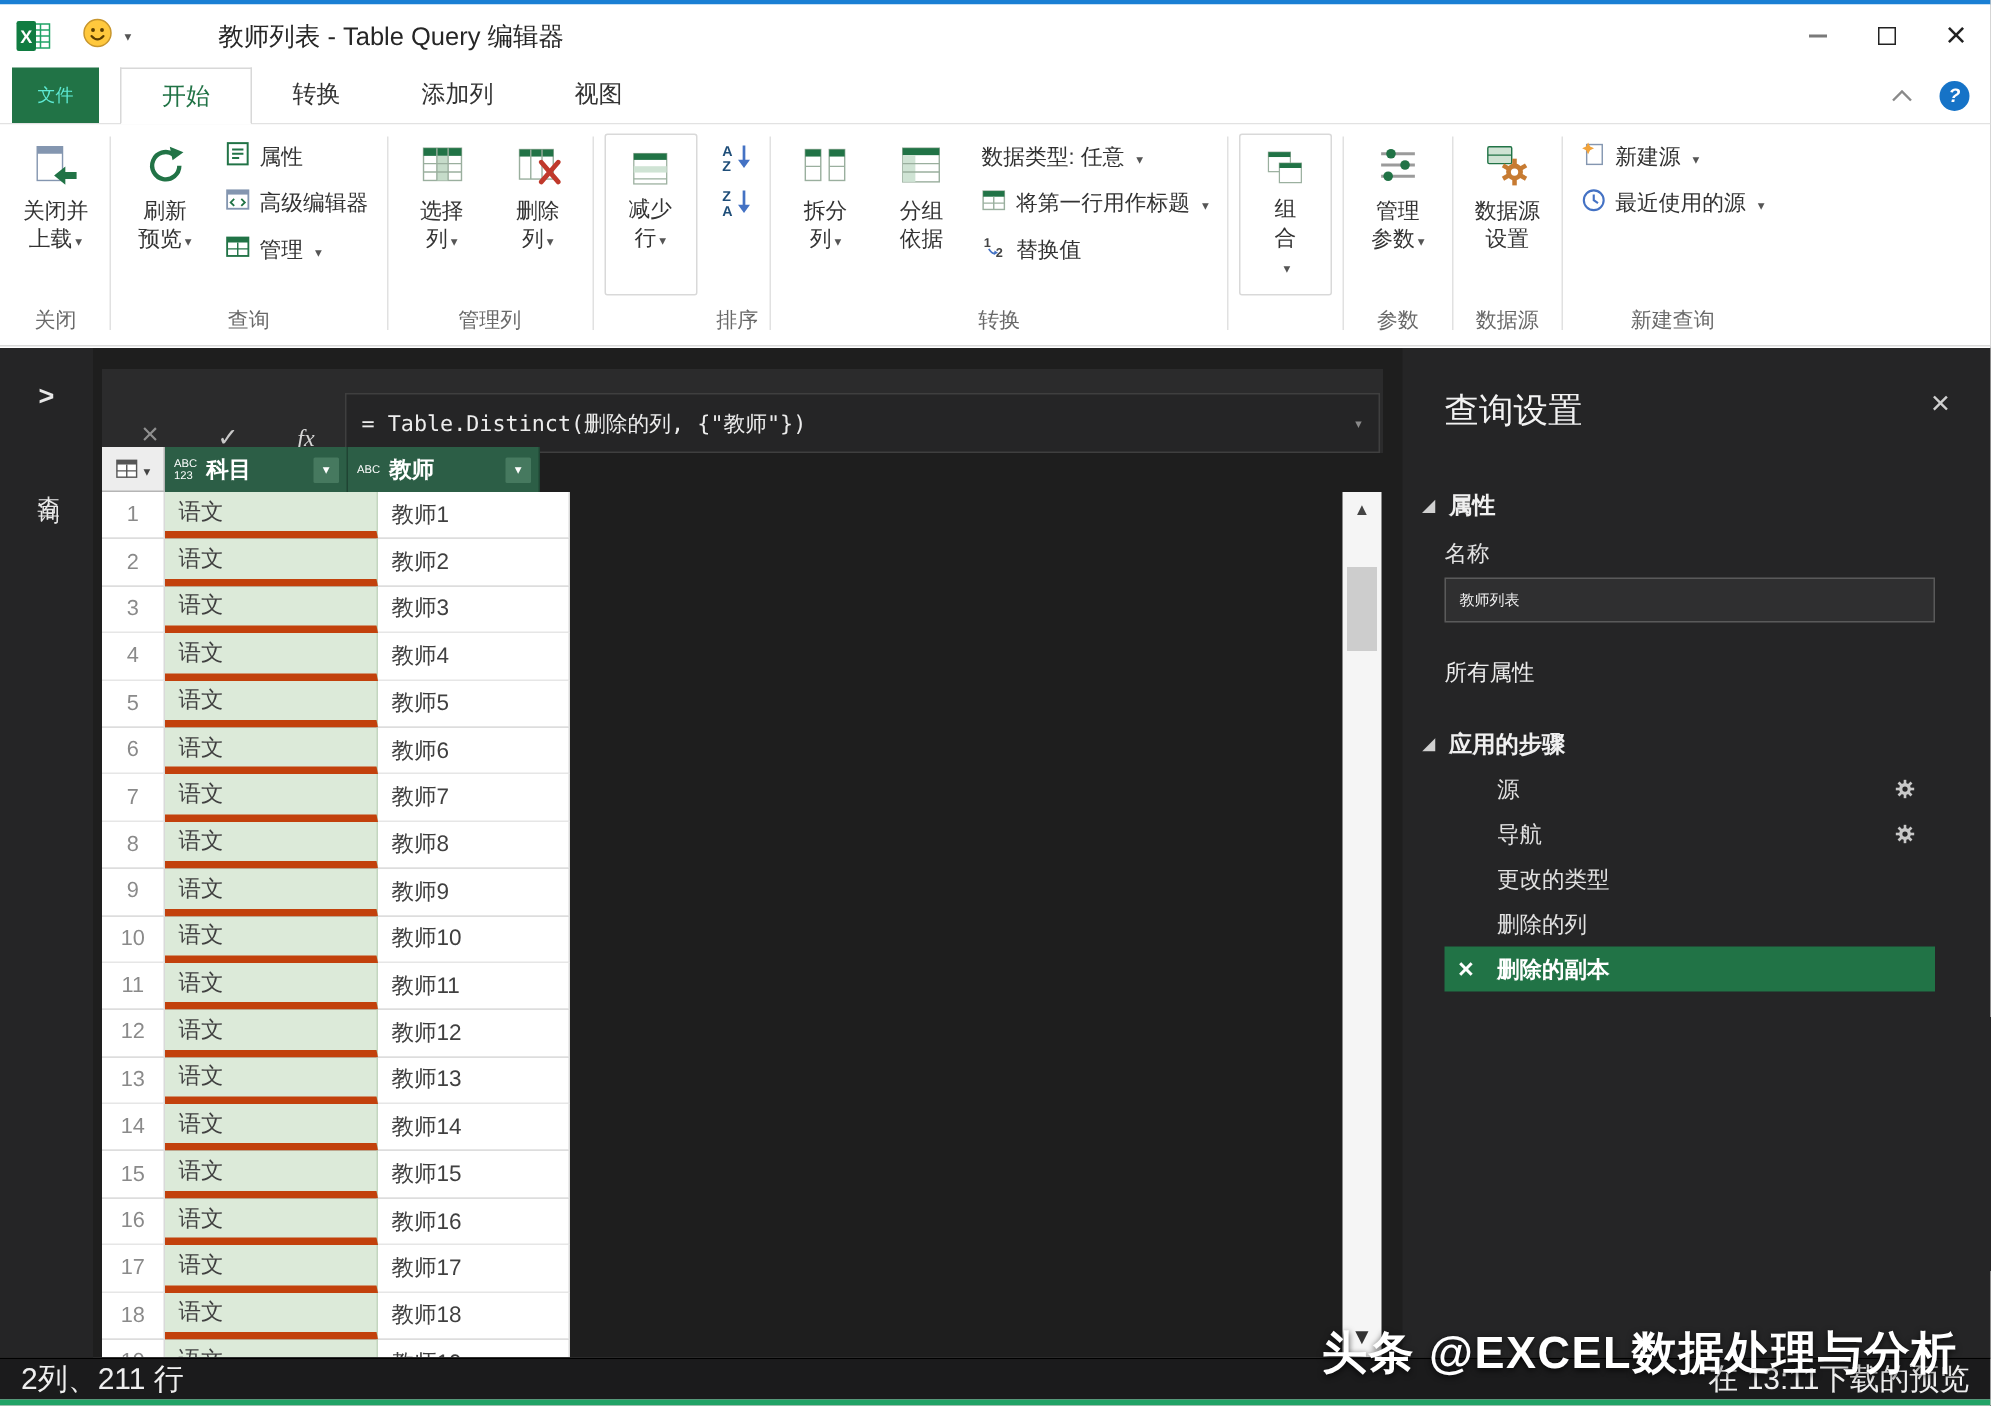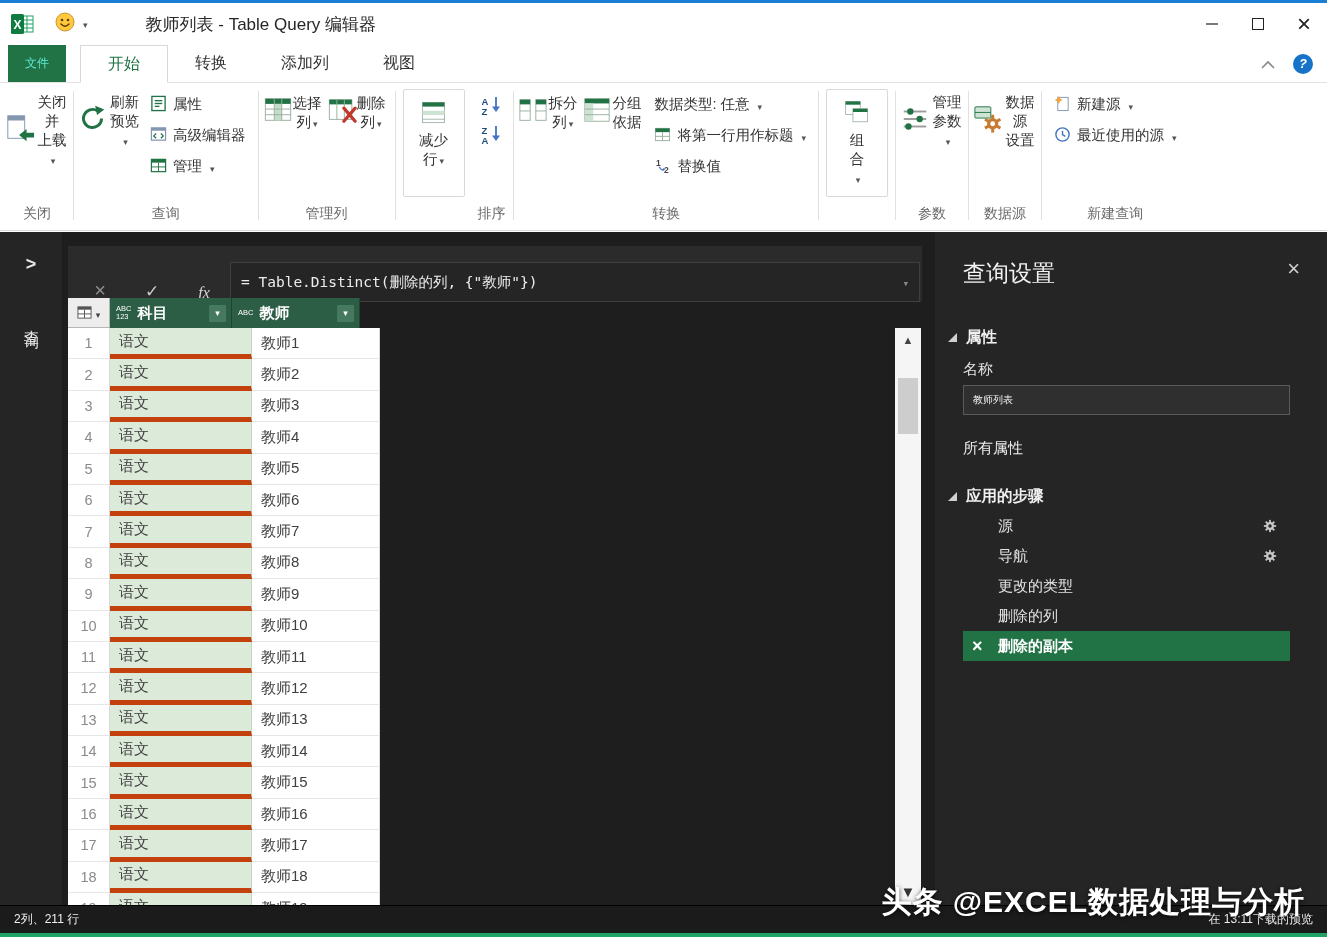--- a/index.html
+++ b/index.html
@@ -28,21 +28,21 @@
   .tab.active { border:1px solid #d8d8d8; border-bottom:1px solid #fff; margin-bottom:-1px; color:#217346; }
   .tab-right { margin-left:auto; display:flex; align-items:center; gap:18px; padding-right:14px; }
   .help-circle { width:20px; height:20px; border-radius:50%; background:#1673c7; color:#fff; font-size:13px; font-weight:bold; display:flex; align-items:center; justify-content:center; }
 
   
   .ribbon { position:absolute; top:83px; left:0; right:0; height:148px; background:#fff; border-bottom:1px solid #d9d9d9; display:flex; align-items:stretch; padding:0 2px; }
   .rgroup { display:flex; flex-direction:column; }
   .rbody { height:118px; display:flex; align-items:flex-start; padding:4px 3px 0; }
   .glabel { height:26px; display:flex; align-items:center; justify-content:center; color:#696969; font-size:14px; }
   .vsep { width:1px; background:#e1e1e1; margin:8px 1px 10px; }
-  .bigbtn { width:64px; display:flex; flex-direction:row; align-items:center; padding-top:6px; font-size:14.5px; color:#333; text-align:center; line-height:1.3; }
+  .bigbtn { width:64px; display:flex; flex-direction:column; align-items:center; padding-top:6px; font-size:14.5px; color:#333; text-align:center; line-height:1.3; }
   .bigbtn .bicon { height:34px; display:flex; align-items:center; justify-content:center; margin-bottom:5px; }
   .dd::after { content:"▾"; font-size:9px; color:#555; margin-left:2px; }
   .stack { display:flex; flex-direction:column; padding-top:2px; }
   .srow { height:31px; display:flex; align-items:center; gap:6px; padding:0 8px; font-size:14.5px; color:#333; white-space:nowrap; }
   .collapsed-box { border:1px solid #d9d9d9; border-radius:2px; min-width:62px; height:108px; margin:2px 3px; display:flex; flex-direction:column; align-items:center; padding-top:7px; font-size:14.5px; color:#333; line-height:1.3; text-align:center; }
   .collapsed-box .bicon { height:30px; display:flex; align-items:center; margin-bottom:4px; }
   .sortcol { display:flex; flex-direction:column; gap:6px; padding:8px 4px 0; }
   .sortbtn { display:flex; align-items:center; gap:3px; padding:1px 4px; }
   .sort-letters { display:flex; flex-direction:column; font-size:9.5px; font-weight:bold; color:#1f4e79; line-height:1.05; }
 
@@ -101,21 +101,21 @@
   .all-props { margin:24px 28px 0; font-size:15px; color:#ececec; }
   .steps-list { margin:4px 37px 0 28px; }
   .step { position:relative; height:30px; display:flex; align-items:center; padding-left:35px; font-size:15px; color:#e2e2e2; }
   .step.selected { background:#217346; color:#fff; font-weight:bold; }
   .step-x { position:absolute; left:9px; display:none; }
   .step-x::after { content:"×"; font-size:18px; color:#fff; line-height:1; }
   .step.selected .step-x { display:block; }
   .step-gear { margin-left:auto; margin-right:13px; display:flex; }
 
   
-  .statusbar { position:absolute; left:0; right:0; top:905px; height:28px; background:#1b1b1c; border-top:1px solid #000; display:flex; align-items:center; justify-content:space-between; padding:0 14px; color:#efefef; font-size:12px; }
+  .statusbar { position:absolute; left:0; right:0; top:905px; height:28px; background:#1b1b1c; border-top:1px solid #000; display:flex; align-items:center; justify-content:space-between; padding:0 14px; color:#efefef; font-size:20px; }
   .green-strip { position:absolute; left:0; right:0; top:933px; height:4px; background:#21a366; }
   .watermark { position:absolute; top:882px; right:22px; z-index:5; font-size:30px; font-weight:bold; color:#fff; letter-spacing:1px; text-shadow:0 1px 4px rgba(0,0,0,0.75); white-space:nowrap; }
 </style>
 </head>
 <body>
 
 <div class="app">
   <div class="accent-top"></div>
 
   <header class="titlebar">

